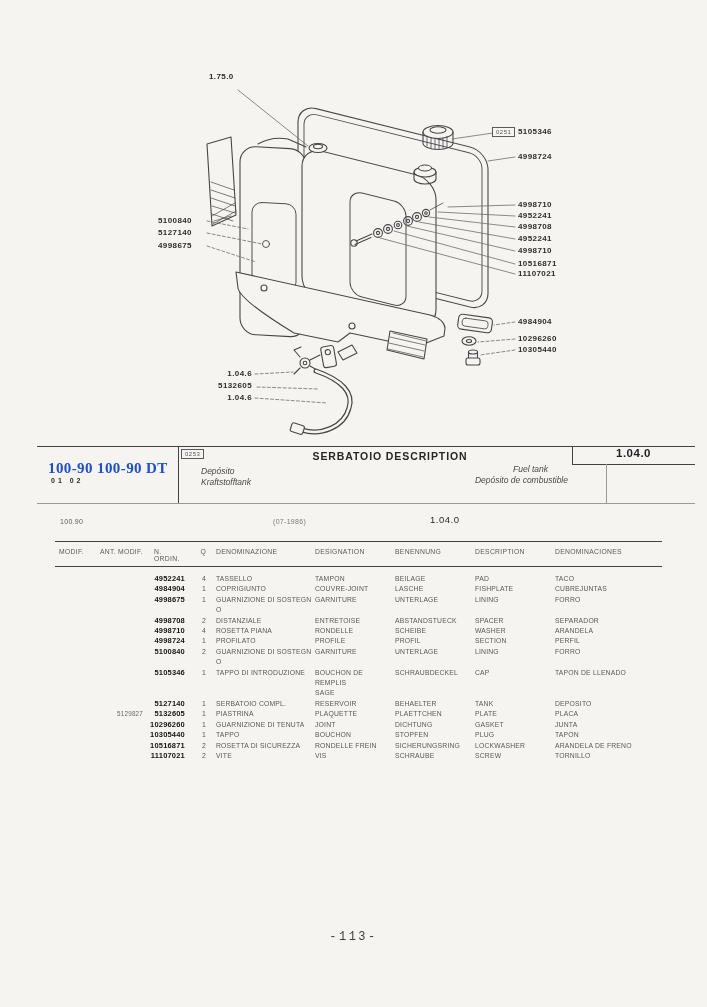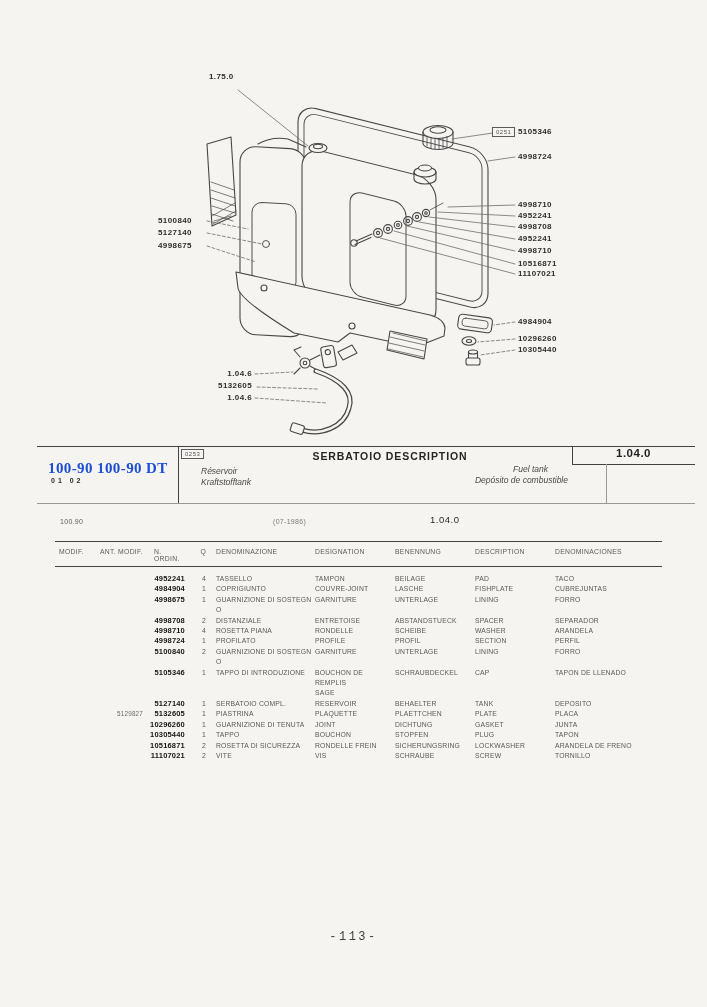--- a/index.html
+++ b/index.html
@@ -198,21 +198,21 @@
   <div class="hline faint" style="left:37px;top:503px;width:658px;height:1px;"></div>
   <div class="vline" style="left:178px;top:446px;width:1px;height:57px;"></div>
   <div class="vline" style="left:572px;top:446px;width:1px;height:19px;"></div>
   <div class="hline" style="left:572px;top:464px;width:123px;height:1px;"></div>
   <div class="vline faint" style="left:606px;top:464px;width:1px;height:39px;"></div>
 
   <div class="models">100-90 100-90 DT</div>
   <div class="models-sub">01 02</div>
   <div class="refbox" style="left:181px;top:449px;">0253</div>
   <div class="main-title">SERBATOIO DESCRIPTION</div>
-  <div class="sub-it" style="left:201px;top:466px;">Réservoir</div>
+  <div class="sub-it" style="left:201px;top:466px;">Depósito</div>
   <div class="sub-it" style="left:201px;top:477px;text-align:right;">Kraftstofftank</div>
   <div class="sub-it" style="left:408px;top:464px;width:140px;text-align:right;">Fuel tank</div>
   <div class="sub-it" style="left:428px;top:475px;width:140px;text-align:right;">Depósito de combustible</div>
   <div class="sec-code">1.04.0</div>
 
   <div class="tmeta" style="left:60px;top:518px;">100.90</div>
   <div class="tmeta" style="left:273px;top:518px;color:#7a7a7a;">(07-1986)</div>
   <div class="tmeta" style="left:430px;top:514px;font-size:9.5px;color:#2a2a2a;letter-spacing:.5px;">1.04.0</div>
 
   <div class="hline" style="left:55px;top:541px;width:607px;height:1px;"></div>

